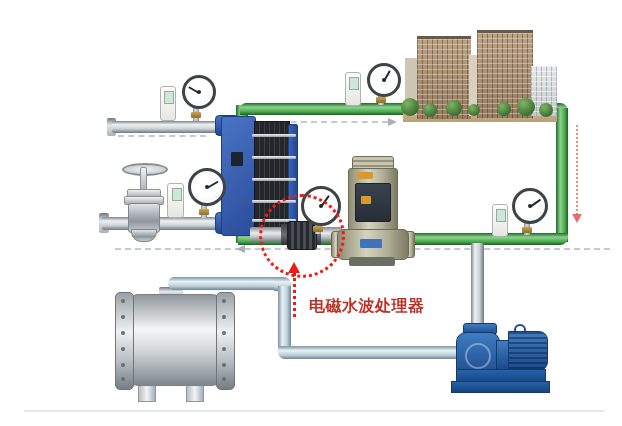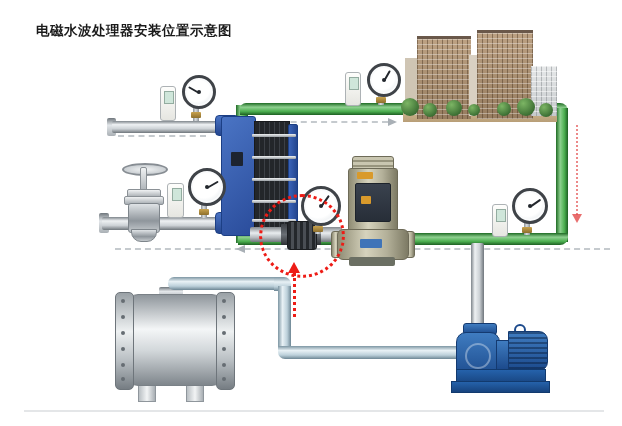--- a/index.html
+++ b/index.html
@@ -80,21 +80,20 @@
   .red-circle{border:3px dotted #ed1c16;border-radius:50%;}
   .red-shaft{border-left:3px dotted #ed1c16;}
   .red-head{width:0;height:0;border-left:6px solid transparent;border-right:6px solid transparent;border-bottom:11px solid #ed1c16;}
   .hr-bottom{border-top:2px solid #e4e6e8;}
 </style>
 </head>
 <body>
 
 <div id="stage">
 
-  <div class="abs title">电磁水波处理器安装位置示意图</div>
 
   <div class="abs dash" style="left:118px;top:135px;width:88px;"></div>
   <div class="abs dash" style="left:250px;top:121px;width:138px;"></div>
   <div class="abs arrR" style="left:388px;top:118px;"></div>
   <div class="abs dash" style="left:115px;top:248px;width:495px;"></div>
   <div class="abs arrL" style="left:236px;top:245px;"></div>
   <div class="abs arrL" style="left:402px;top:245px;"></div>
   <div class="abs reddash" style="left:576px;top:125px;height:90px;"></div>
   <div class="abs redarrD" style="left:572px;top:214px;"></div>
 
@@ -232,15 +231,16 @@
   <div class="abs stem" style="left:524px;top:217px;width:6px;height:18px;"></div>
   <div class="abs nut" style="left:522px;top:227px;width:10px;height:6px;"></div>
   <div class="abs gauge" style="left:512px;top:188px;width:30px;height:30px;">
       <div class="needle" style="transform:rotate(-35deg);"></div>
       <div class="hub"></div>
     </div>
 
   <div class="abs red-circle" style="left:259px;top:194px;width:80px;height:78px;"></div>
   <div class="abs red-head" style="left:288px;top:262px;"></div>
   <div class="abs red-shaft" style="left:293px;top:273px;height:44px;"></div>
+  <div class="abs callout-label">电磁水波处理器</div>
 
   <div class="abs hr-bottom" style="left:24px;top:410px;width:580px;"></div>
 </div>
 
 </body></html>

